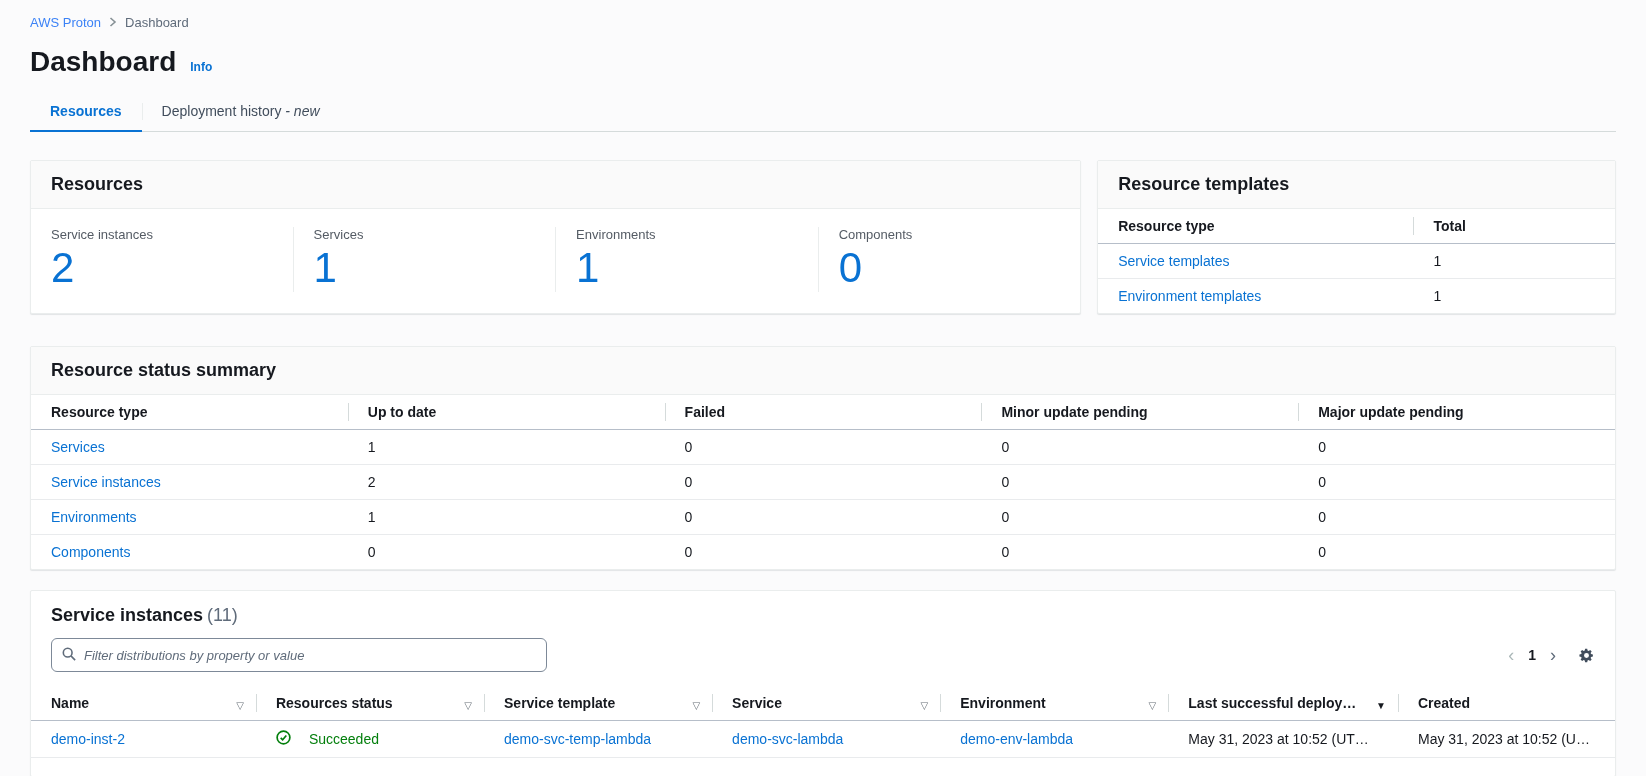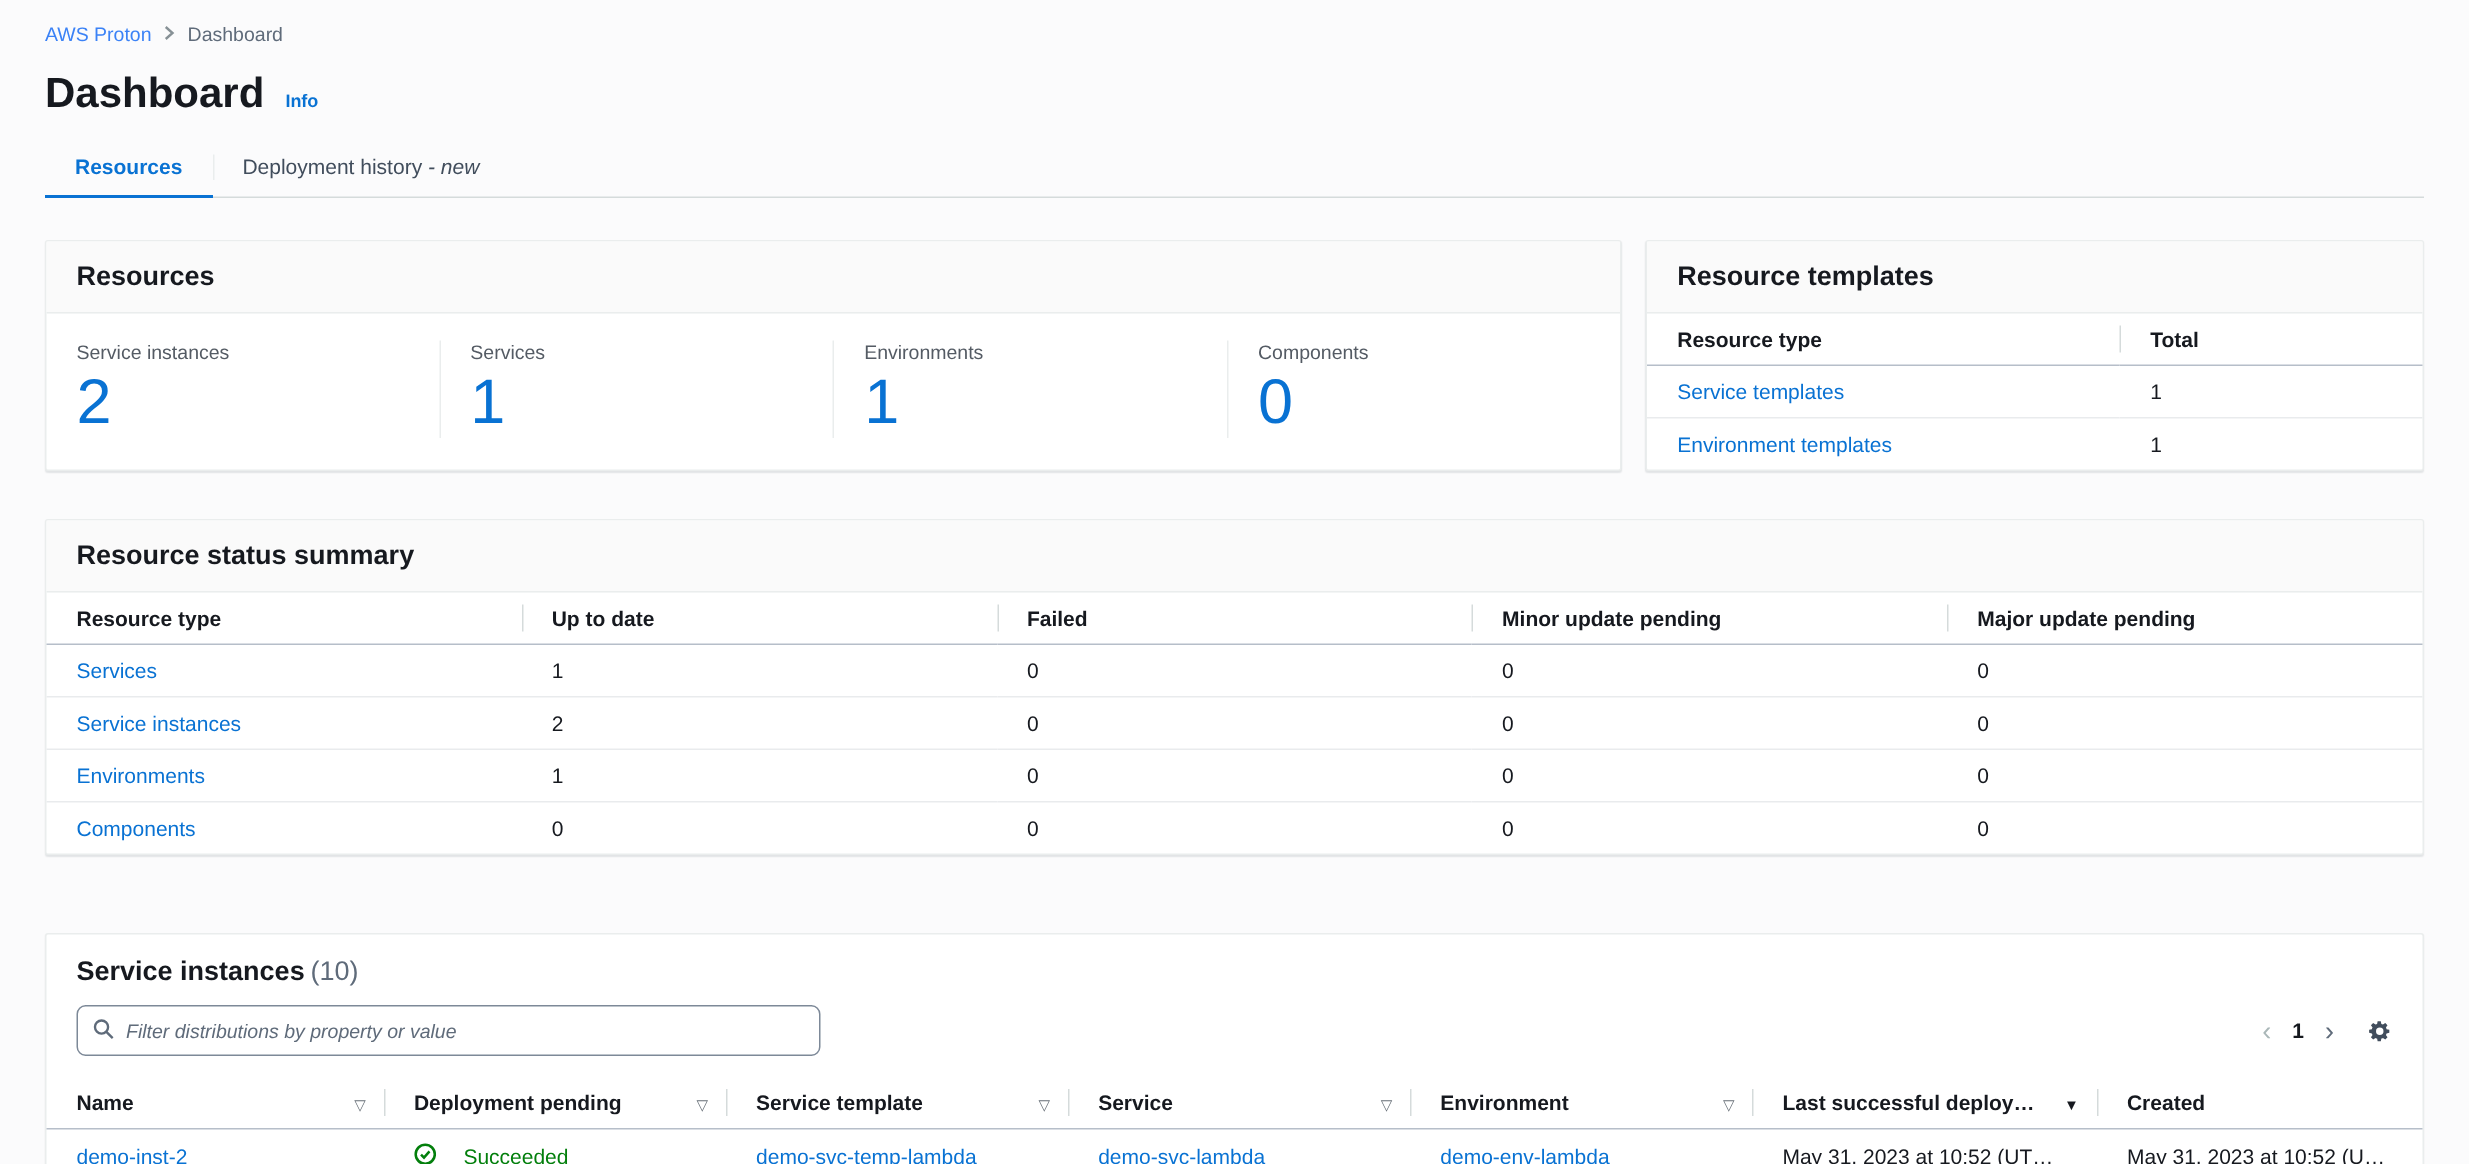--- a/index.html
+++ b/index.html
@@ -57,21 +57,21 @@
   }
   th.sep::before { content: ""; position: absolute; left: 0; top: 8px; bottom: 8px; width: 1px; background: #d5dbdb; }
   td { padding: 9px 20px; border-top: 1px solid #e9ebed; color: #16191f; }
   tbody tr:first-child td { border-top: none; }
   thead + tbody tr:first-child td { border-top: none; }
 
   
   .tpl-col-type { width: 61%; }
   .tpl-col-total { width: 39%; }
 
-  .status-card { margin-bottom: 52px; }
+  .status-card { margin-bottom: 20px; }
 
   
   .filter-row { display: flex; align-items: center; padding: 12px 20px 14px; }
   .filter-box {
     display: flex; align-items: center; gap: 8px;
     width: 496px; height: 32px; padding: 16px 10px;
     border: 1px solid #7d8998; border-radius: 6px; background: #fff;
   }
   .filter-box input {
     border: none; outline: none; flex: 1; font-size: 13px;
@@ -218,21 +218,21 @@
           <td>0</td>
           <td>0</td>
         </tr>
       </tbody>
     </table>
   </div>
 
   <div class="card instances-card">
     <div style="padding:14px 20px 0;">
       <h2 class="card-title">Service instances</h2>
-      <span class="card-count">(10)</span>
+      <span class="card-count">(11)</span>
     </div>
 
     <div class="filter-row">
       <div class="filter-box">
         <span>
           <svg width="14" height="14" viewBox="0 0 16 16">
               <circle cx="6.5" cy="6.5" r="5" fill="none" stroke="#5f6b7a" stroke-width="1.8"></circle>
               <line x1="10.2" y1="10.2" x2="15" y2="15" stroke="#5f6b7a" stroke-width="1.8"></line>
             </svg>
         </span>
@@ -255,21 +255,21 @@
       <thead>
         <tr>
           <th style="width:14.2%">
             <span class="th-flex">
                 <span class="th-label">Name</span>
                 <span class="filter-caret">▽</span>
               </span>
           </th>
           <th style="width:14.4%" class="sep">
             <span class="th-flex">
-                <span class="th-label">Deployment pending</span>
+                <span class="th-label">Resources status</span>
                 <span class="filter-caret">▽</span>
               </span>
           </th>
           <th style="width:14.4%" class="sep">
             <span class="th-flex">
                 <span class="th-label">Service template</span>
                 <span class="filter-caret">▽</span>
               </span>
           </th>
           <th style="width:14.4%" class="sep">

